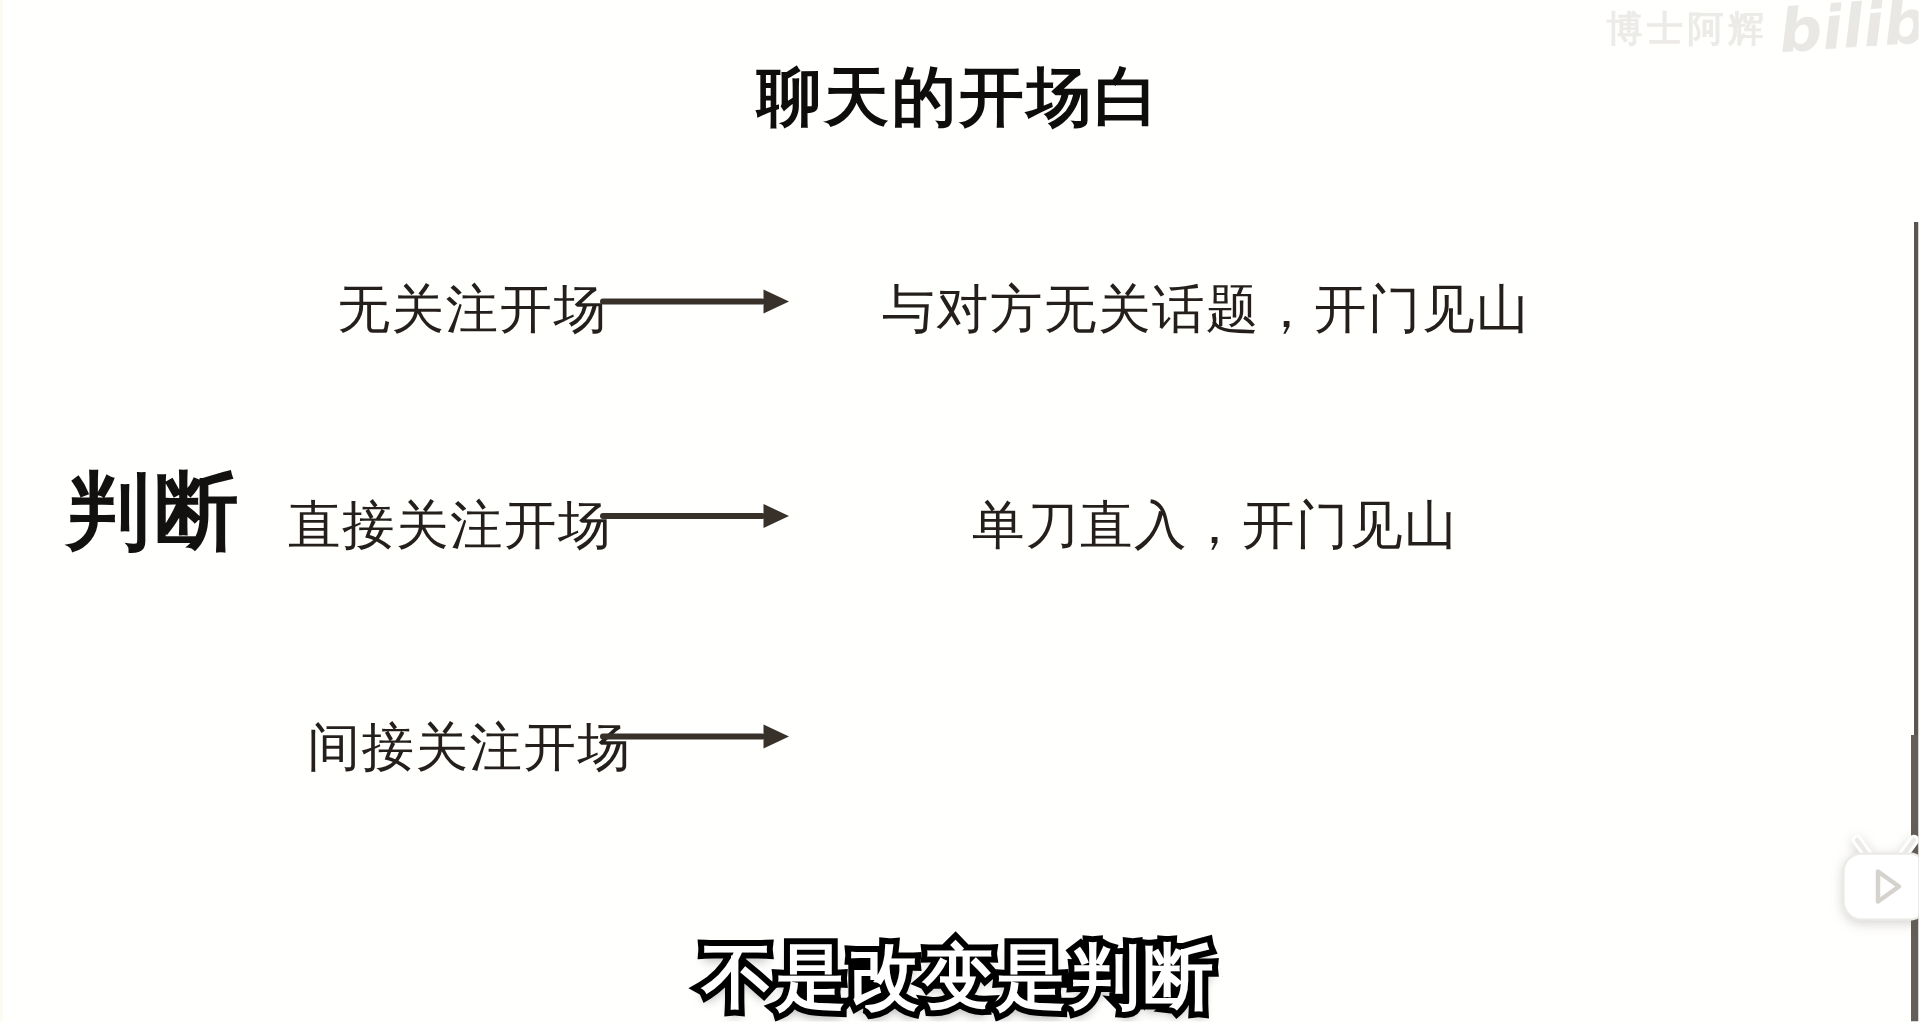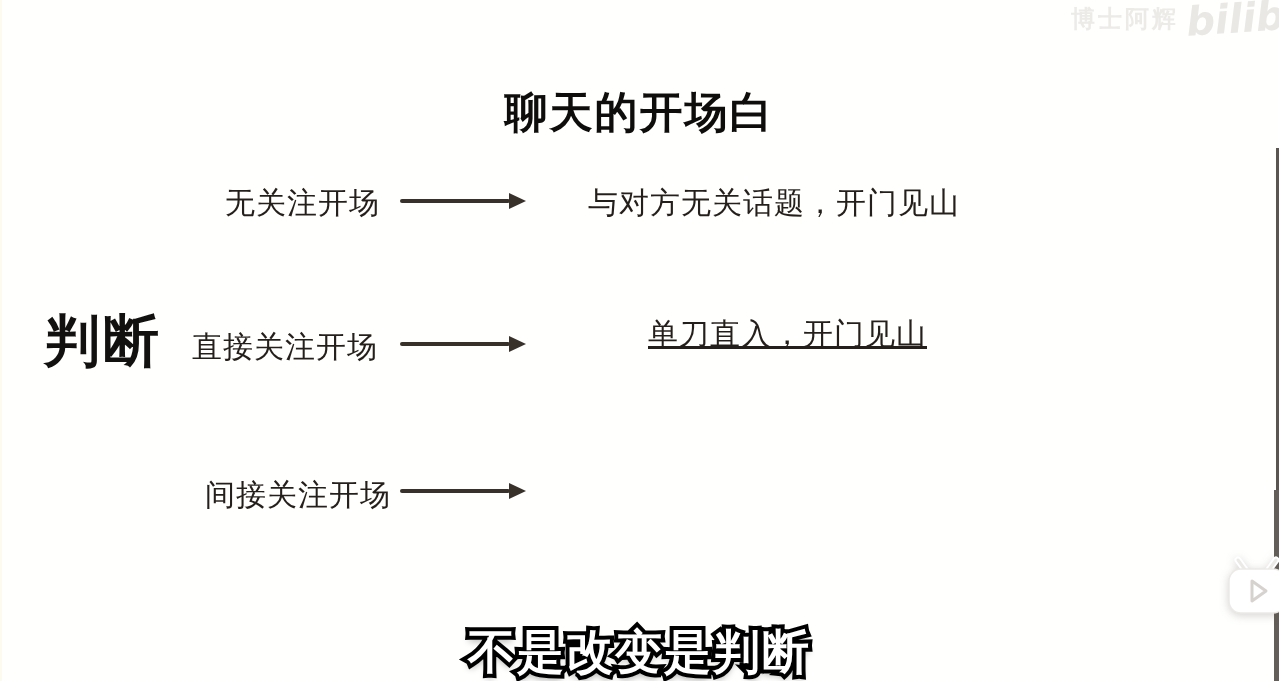--- a/index.html
+++ b/index.html
@@ -12,44 +12,43 @@
   }
   .stage { position:absolute; inset:0; }
 
   
   .title {
     position:absolute; top:36px; left:0; width:100%;
     text-align:center;
     font-family:"DejaVu Serif", serif;
     font-weight:bold; font-size:43px; color:#0f0d0b;
     letter-spacing:2px;
-    margin-top:48px;
   }
 
   
   .side-label {
     position:absolute; left:44px; top:304px;
     font-size:56px; font-weight:900; color:#131110;
     font-family:"DejaVu Sans", sans-serif;
     letter-spacing:3px;
   }
 
   
   .row-label, .row-result {
     position:absolute;
     font-family:"DejaVu Serif", serif;
-    font-size:30px; color:#241f1a;
+    font-size:35px; color:#241f1a;
     white-space:nowrap;
     letter-spacing:1px;
   }
   .row1-label { left:225px; top:183px; }
   .row2-label { left:192px; top:327px; }
   .row3-label { left:205px; top:475px; }
   .row1-result { left:588px; top:183px; }
-  .row2-result { left:648px; top:314px;text-decoration:underline; }
+  .row2-result { left:648px; top:327px; }
   .row3-result { left:582px; top:475px; }
 
   
   .arrow {
     position:absolute; width:110px; height:4px;
     background:#38312a; border-radius:2px;
   }
   .arrow::after {
     content:""; position:absolute; right:-16px; top:-6px;
     width:0; height:0;

